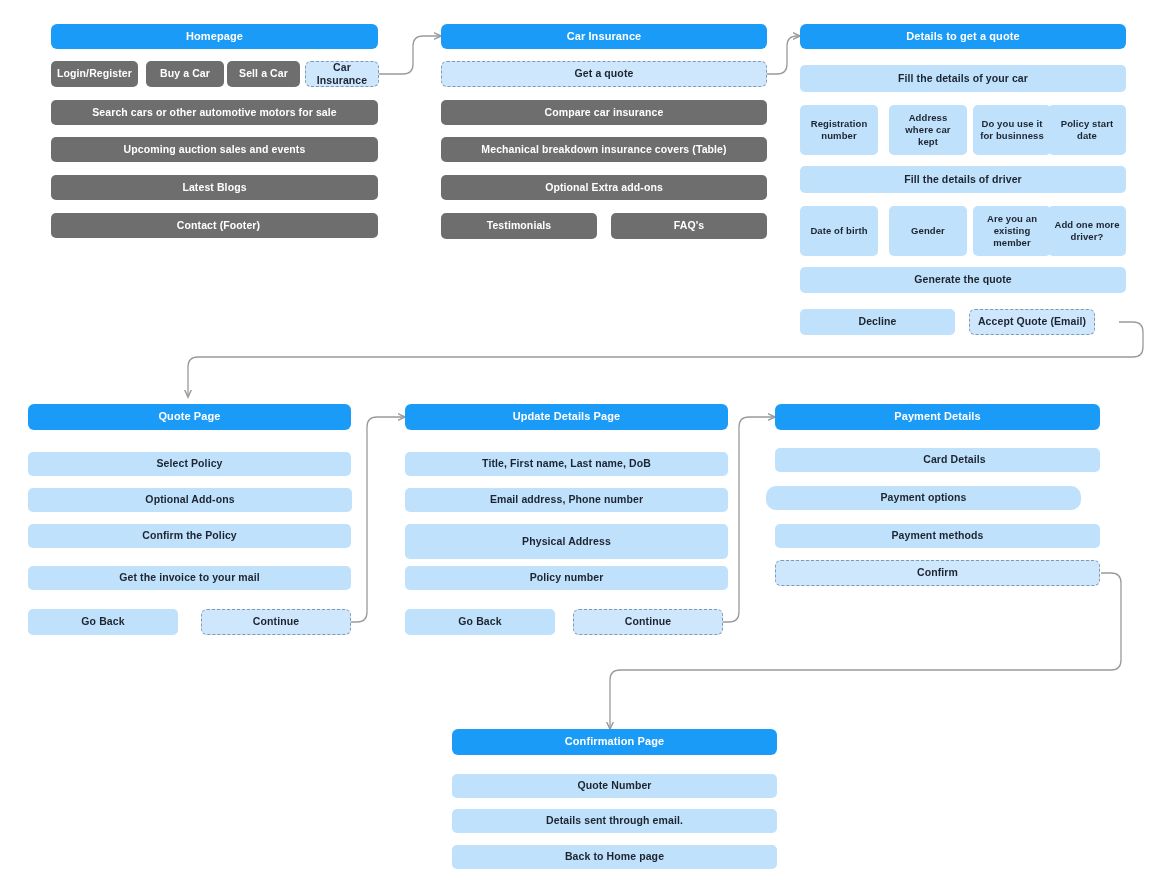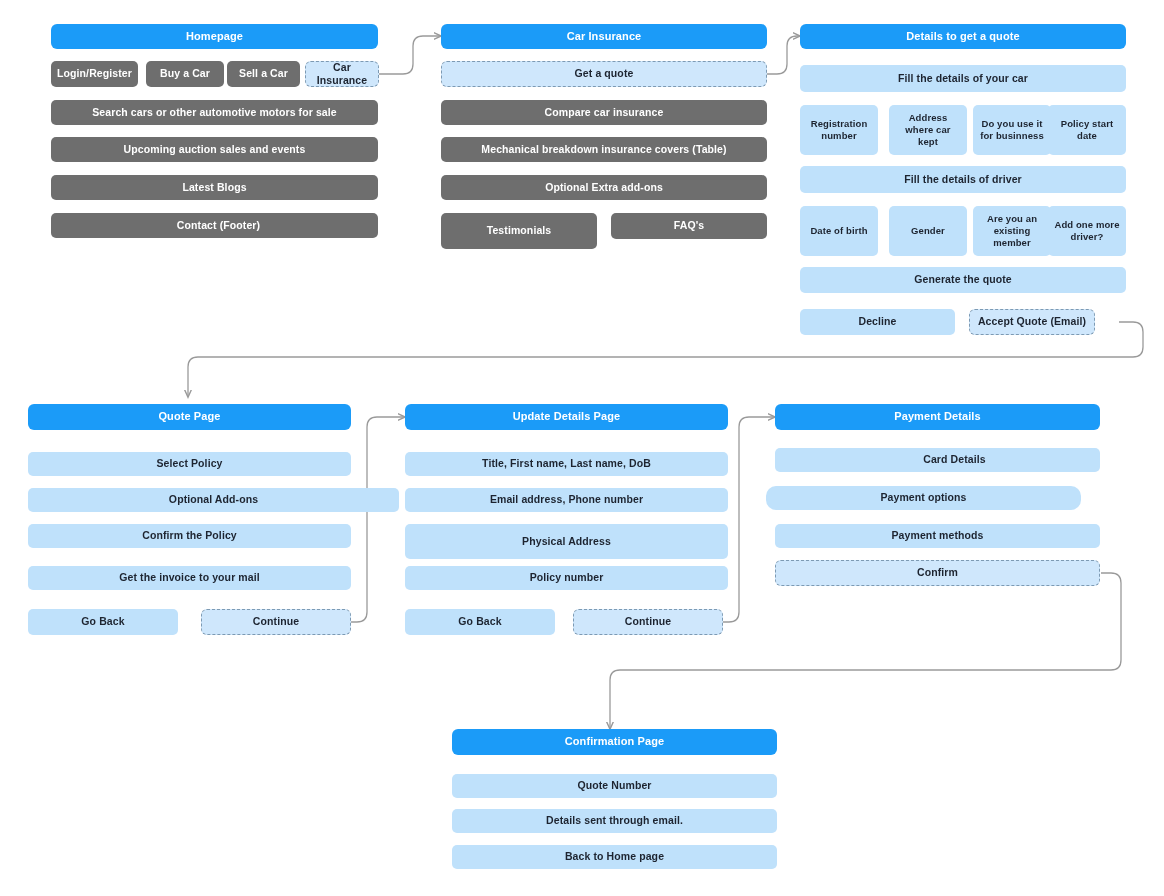--- a/index.html
+++ b/index.html
@@ -92,21 +92,21 @@
   <div class="node gray" style="left:51px;top:213px;width:327px;height:25px;padding-left:14px;">Contact (Footer)</div>
 
   <div class="node hdr" style="left:441px;top:24px;width:326px;height:25px;">Car Insurance</div>
 
   <div class="node dash" style="left:441px;top:61px;width:326px;height:26px;">Get a quote</div>
 
   <div class="node gray" style="left:441px;top:100px;width:326px;height:25px;">Compare car insurance</div>
   <div class="node gray" style="left:441px;top:137px;width:326px;height:25px;">Mechanical breakdown insurance covers (Table)</div>
   <div class="node gray" style="left:441px;top:175px;width:326px;height:25px;">Optional Extra add-ons</div>
 
-  <div class="node gray" style="left:441px;top:213px;width:156px;height:36px;">Testimonials</div>
+  <div class="node gray" style="left:441px;top:213px;width:156px;height:26px;">Testimonials</div>
   <div class="node gray" style="left:611px;top:213px;width:156px;height:26px;">FAQ's</div>
 
   <div class="node hdr" style="left:800px;top:24px;width:326px;height:25px;">Details to get a quote</div>
 
   <div class="node lite" style="left:800px;top:65px;width:326px;height:27px;">Fill the details of your car</div>
 
   <div class="node lite small" style="left:800px;top:105px;width:78px;height:50px;">Registration number</div>
   <div class="node lite small" style="left:889px;top:105px;width:78px;height:50px;">Address where car kept</div>
   <div class="node lite small" style="left:973px;top:105px;width:78px;height:50px;">Do you use it for businness</div>
   <div class="node lite small" style="left:1048px;top:105px;width:78px;height:50px;">Policy start date</div>
@@ -119,21 +119,21 @@
   <div class="node lite small" style="left:1048px;top:206px;width:78px;height:50px;">Add one more driver?</div>
 
   <div class="node lite" style="left:800px;top:267px;width:326px;height:26px;">Generate the quote</div>
 
   <div class="node lite" style="left:800px;top:309px;width:155px;height:26px;">Decline</div>
   <div class="node dash" style="left:969px;top:309px;width:126px;height:26px;">Accept Quote (Email)</div>
 
   <div class="node hdr" style="left:28px;top:404px;width:323px;height:26px;">Quote Page</div>
 
   <div class="node lite" style="left:28px;top:452px;width:323px;height:24px;">Select Policy</div>
-  <div class="node lite" style="left:28px;top:488px;width:371px;height:24px;">Optional Add-ons</div>
+  <div class="node lite" style="left:28px;top:488px;width:324px;height:24px;">Optional Add-ons</div>
   <div class="node lite" style="left:28px;top:524px;width:323px;height:24px;">Confirm the Policy</div>
   <div class="node lite" style="left:28px;top:566px;width:323px;height:24px;">Get the invoice to your mail</div>
 
   <div class="node lite" style="left:28px;top:609px;width:150px;height:26px;">Go Back</div>
   <div class="node dash" style="left:201px;top:609px;width:150px;height:26px;">Continue</div>
 
   <div class="node hdr" style="left:405px;top:404px;width:323px;height:26px;">Update Details Page</div>
 
   <div class="node lite" style="left:405px;top:452px;width:323px;height:24px;">Title, First name, Last name, DoB</div>
   <div class="node lite" style="left:405px;top:488px;width:323px;height:24px;">Email address, Phone number</div>

